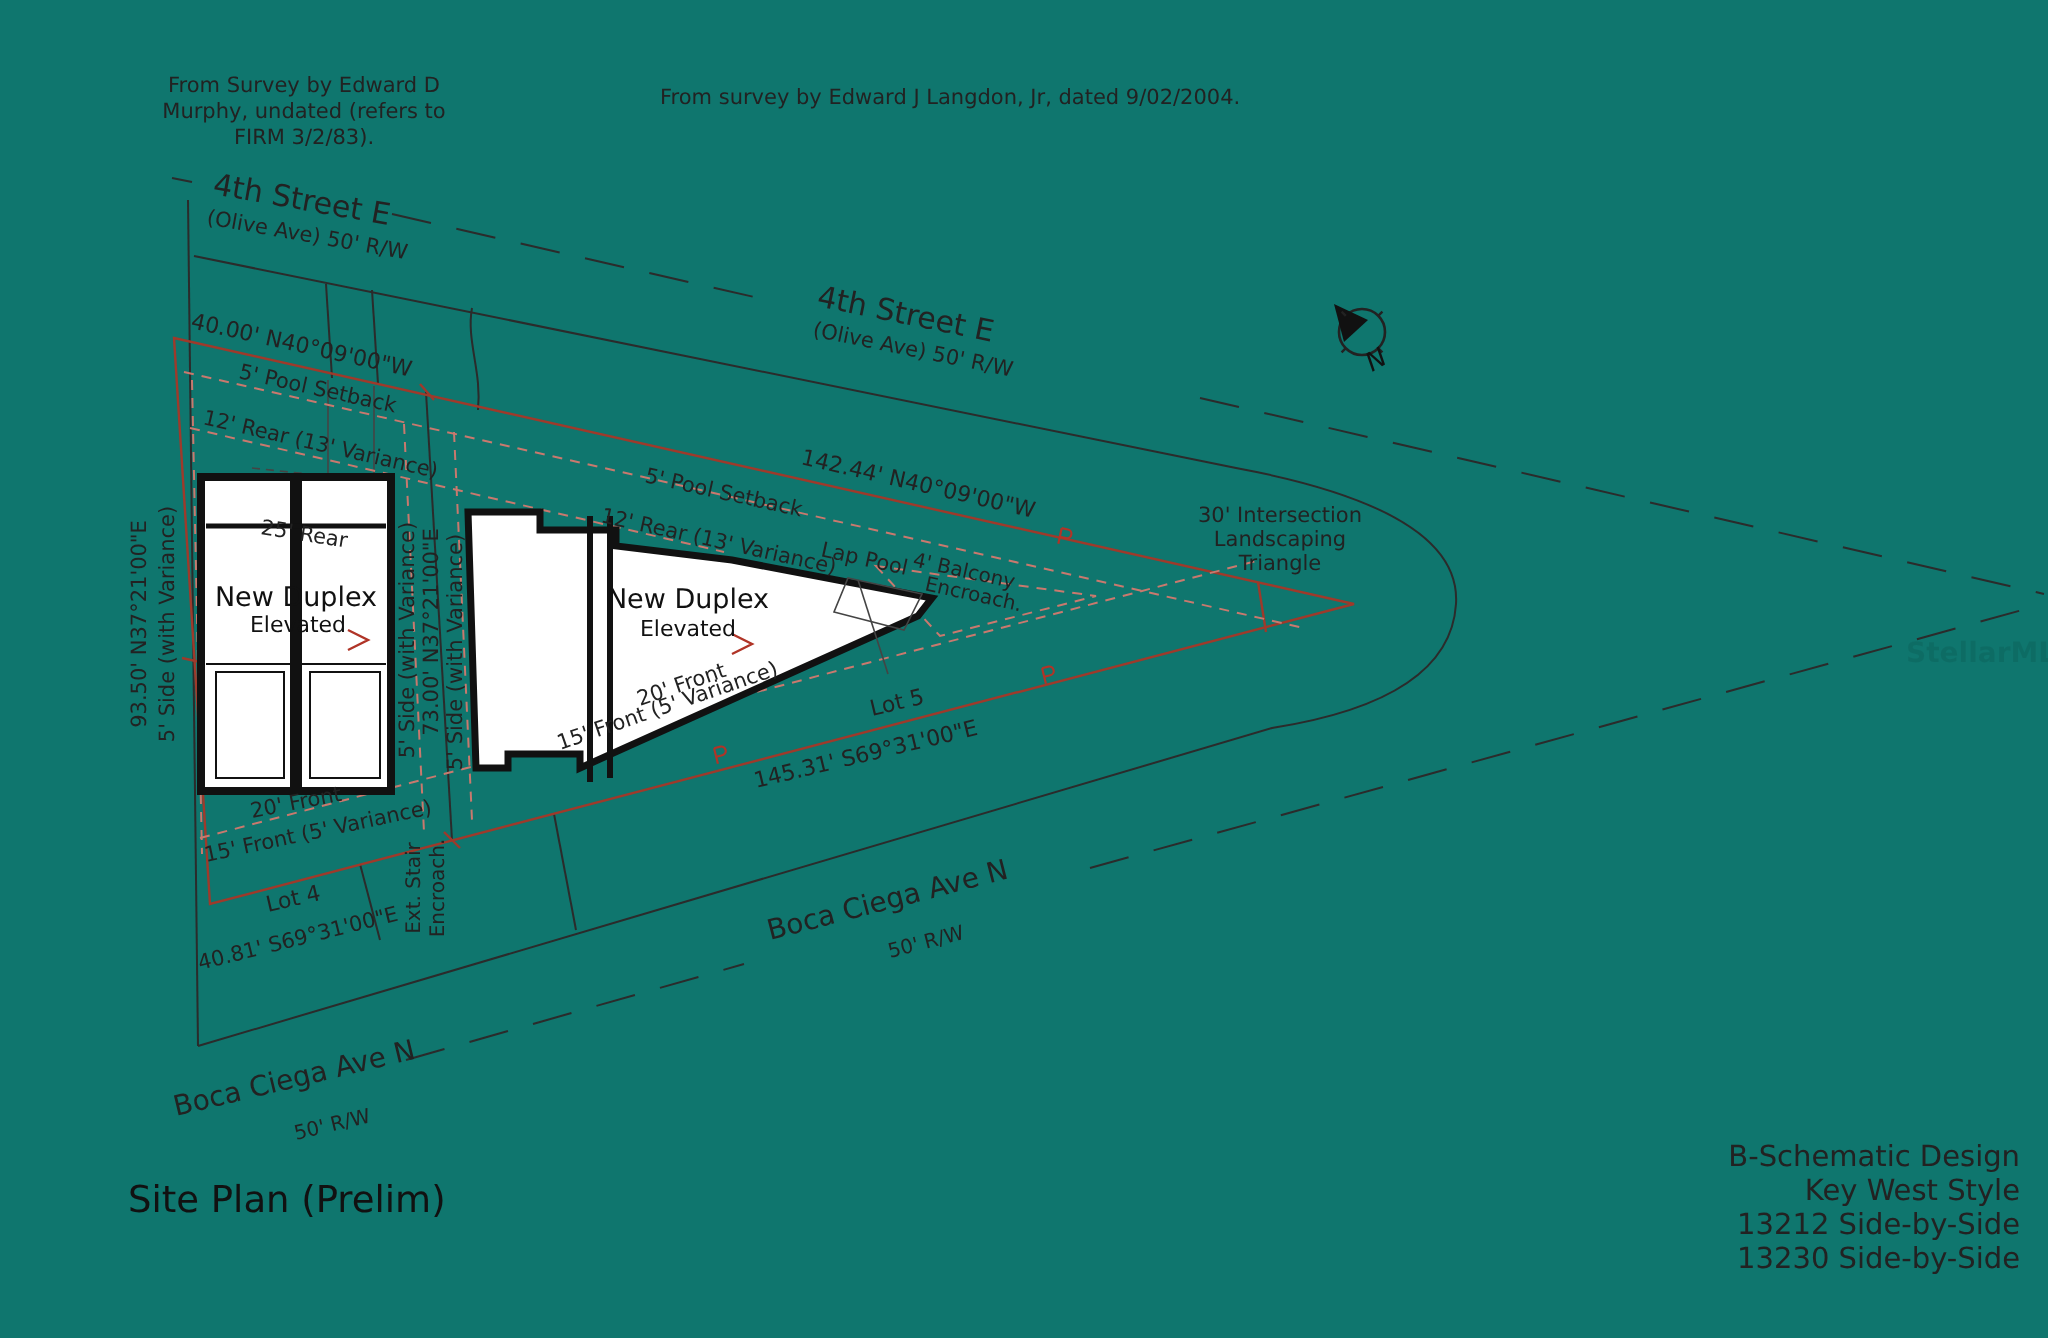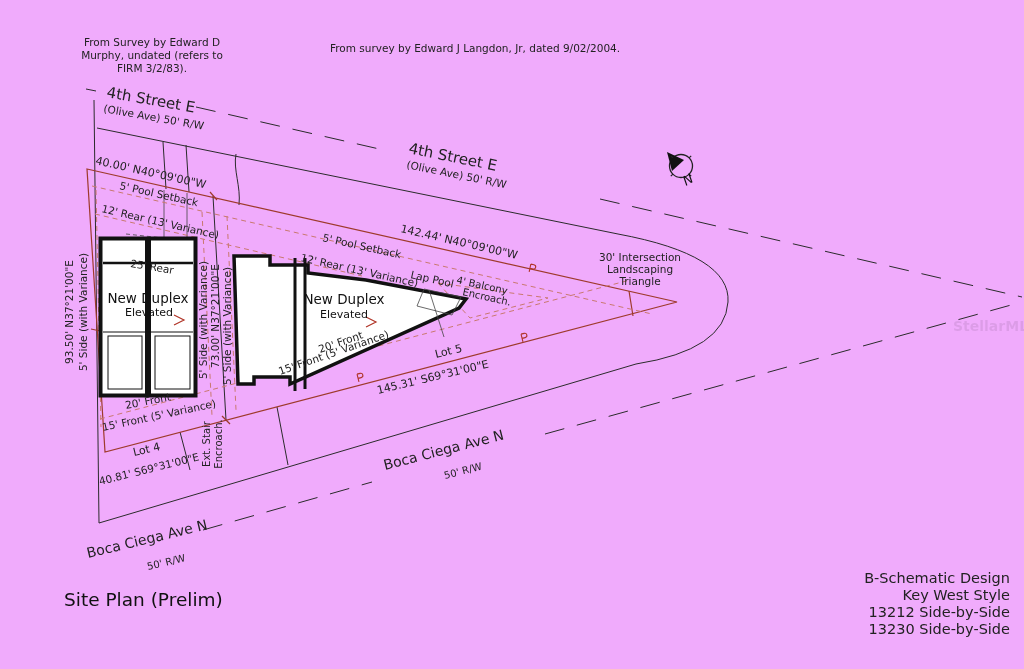--- a/index.html
+++ b/index.html
@@ -1,16 +1,16 @@
 <!DOCTYPE html>
 <html><head>
 <meta charset="utf-8">
 <style>
   html,body{margin:0;padding:0;background:#ffffff;}
-  .page{position:relative;width:1024px;height:669px;background:#f0abfc;overflow:hidden;
+  .page{position:relative;width:1024px;height:669px;background:#0f766e;overflow:hidden;
         font-family:"DejaVu Sans","Liberation Sans",sans-serif;}
   svg{display:block;}
   text{fill:#2a2a2a;font-family:"DejaVu Sans","Liberation Sans",sans-serif;}
   .street-name{font-size:15px;fill:#222;}
   .street-rw{font-size:10.5px;fill:#222;}
   .dim{font-size:11px;fill:#222;}
   .small{font-size:10.5px;fill:#222;}
   .tiny{font-size:10px;fill:#222;}
   .bldg1{font-size:13.5px;fill:#111;}
   .bldg2{font-size:11px;fill:#111;}

